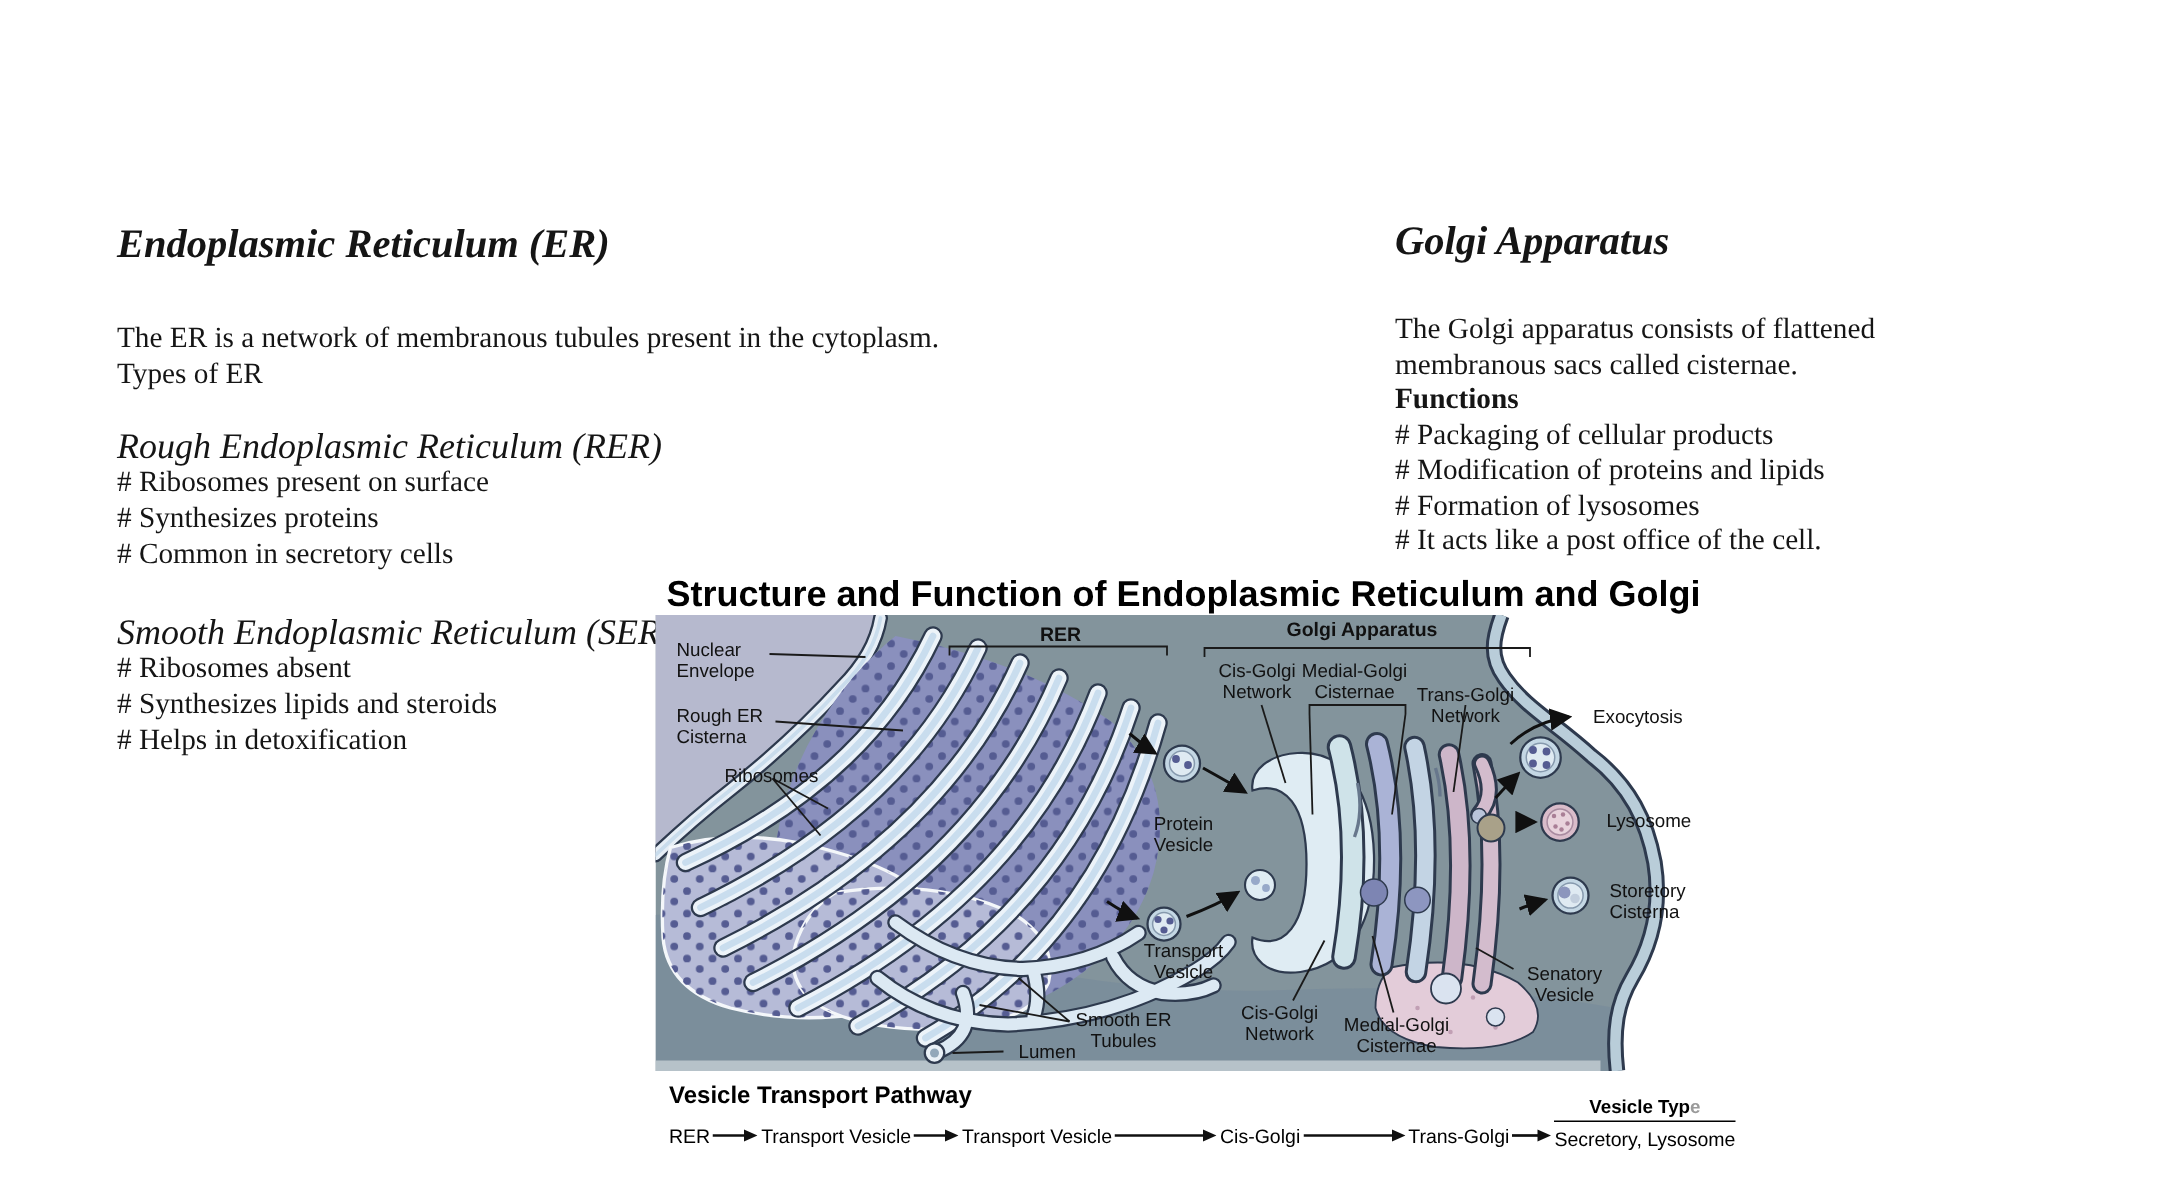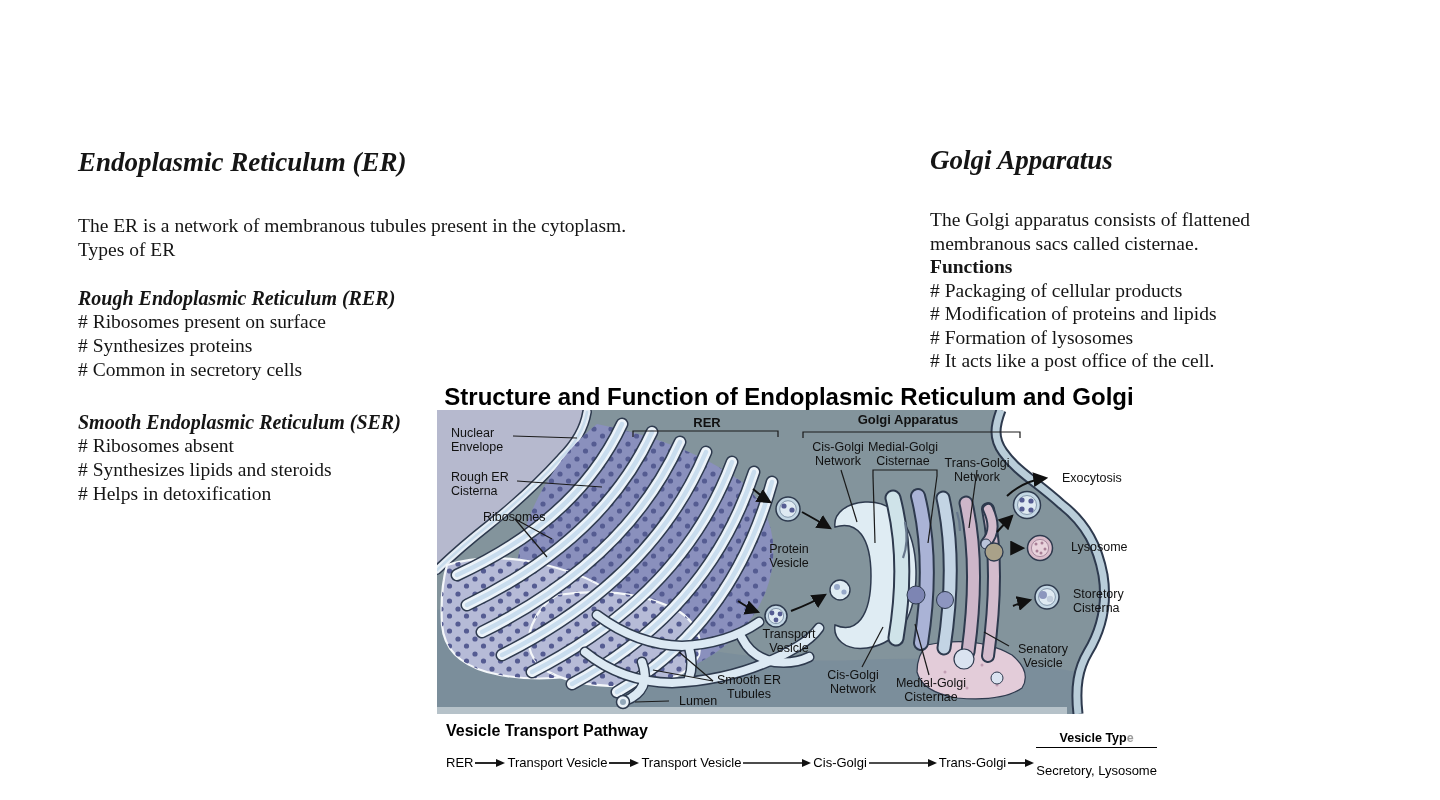--- a/index.html
+++ b/index.html
@@ -3,21 +3,21 @@
 <meta charset="utf-8">
 <style>
   html,body{margin:0;padding:0;background:#ffffff;}
   .page{position:relative;width:1440px;height:800px;background:#fff;overflow:hidden;
         font-family:"Liberation Serif", serif;color:#151515;}
 
   
   .er-col{position:absolute;left:78px;top:146px;width:610px;}
   .golgi-col{position:absolute;left:930px;top:144px;width:366px;}
   .main-heading{font-size:27px;font-weight:bold;font-style:italic;line-height:32px;margin:0;}
-  .sub-heading{font-size:20px;font-weight:bold;font-style:italic;line-height:24px;}
+  .sub-heading{font-size:24px;font-weight:normal;font-style:italic;line-height:24px;}
   .body-line{font-size:19.5px;line-height:24px;}
   .golgi-col .body-line{line-height:23.5px;}
   .intro-block{margin-top:36px;}
   .golgi-col .intro-block{margin-top:32px;}
   .rer-block{margin-top:24px;}
   .ser-block{margin-top:28px;}
   .fn-heading{font-size:19.5px;font-weight:bold;line-height:23.5px;}
 
   
   .diagram-title{position:absolute;left:437px;top:383px;width:704px;text-align:center;
@@ -30,21 +30,21 @@
   .dlabel.b{font-weight:bold;font-size:13px;}
   .nowrap{white-space:nowrap;}
 
   
   .pathway{position:absolute;left:446px;top:722px;width:700px;
       font-family:"Liberation Sans", sans-serif;color:#000;}
   .pathway-heading{font-weight:bold;font-size:16px;}
   .pathway-row{display:flex;align-items:center;justify-content:space-between;
       margin-top:7px;font-size:13px;white-space:nowrap;}
   .pa{flex:0 0 auto;margin:0 2px;}
-  .presult{position:relative;border-top:1.3px solid #000;padding-top:15px;}
+  .presult{position:relative;border-top:1.3px solid #000;padding-top:4px;}
   .vtype{position:absolute;bottom:calc(100% + 3px);left:0;width:100%;text-align:center;
       font-weight:bold;font-size:12.5px;}
   .vtype .tail{color:#9a9a9a;}
 
   
   .f-dot{fill:var(--ribosome-dot);}
 </style>
 </head>
 <body>
 

